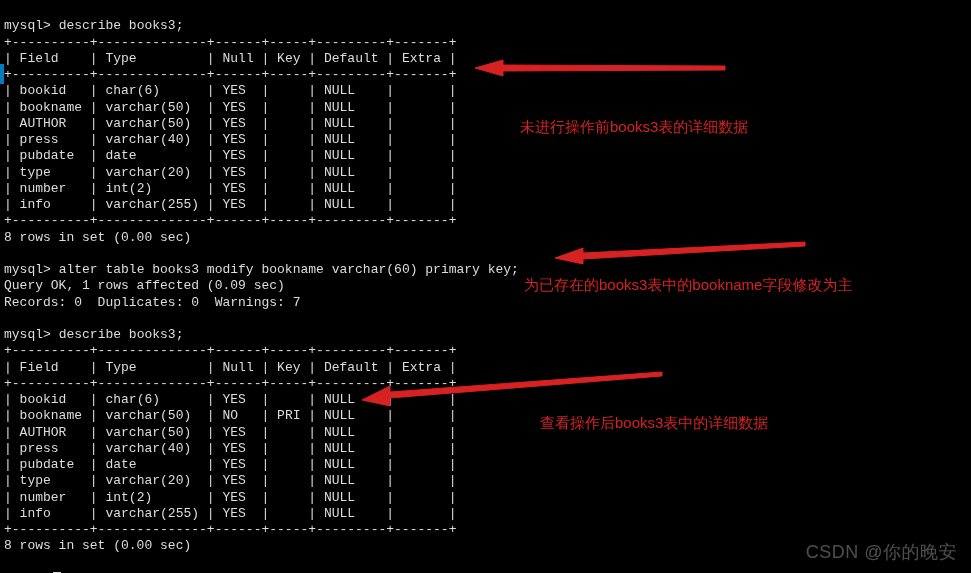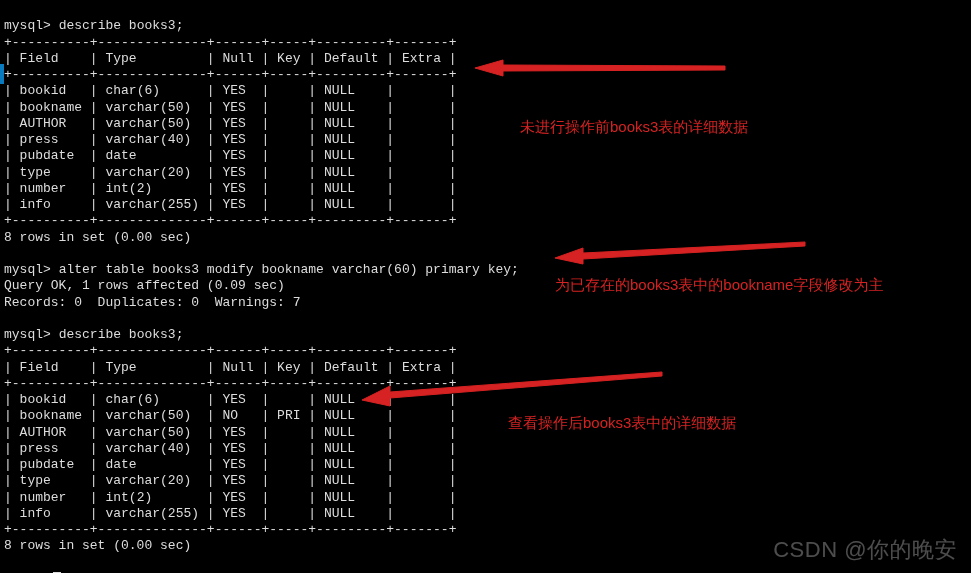--- a/index.html
+++ b/index.html
@@ -40,21 +40,21 @@
     overflow: visible;
   }
   .arrow polygon, .arrow line { fill: #d62222; stroke: #d62222; }
 
   .watermark {
     position: absolute;
     right: 14px;
     bottom: 10px;
     color: rgba(255,255,255,0.30);
     font-family: "Microsoft YaHei", sans-serif;
-    font-size: 22px;
+    font-size: 18px;
     letter-spacing: 0.5px;
     pointer-events: none;
     margin-left: 45px;
   }
   .cursor {
     display: inline-block;
     width: 8px;
     height: 14px;
     background: #ddd;
     vertical-align: text-bottom;
@@ -105,20 +105,20 @@
 </div>
 
 <svg class="arrow" style="left:475px; top:58px; width:250px; height:20px;">
   <polygon points="0,10 28,2 28,7 250,8 250,12 28,13 28,18"></polygon>
 </svg>
 <div class="annotation" style="left:520px; top:118px;">未进行操作前books3表的详细数据</div>
 
 <svg class="arrow" style="left:555px; top:238px; width:250px; height:26px;">
   <polygon points="0,20 28,10 28,15 250,4 250,8 28,21 28,26"></polygon>
 </svg>
-<div class="annotation" style="left:555px; top:276px;text-align:center;">为已存在的books3表中的bookname字段修改为主</div>
+<div class="annotation" style="left:524px; top:276px;text-align:center;">为已存在的books3表中的bookname字段修改为主</div>
 
 <svg class="arrow" style="left:362px; top:370px; width:300px; height:50px;">
   <polygon points="0,30 28,16 28,22 300,2 300,6 28,28 28,36"></polygon>
 </svg>
-<div class="annotation" style="left:508px; top:414px;">查看操作后books3表中的详细数据</div>
+<div class="annotation" style="left:540px; top:414px;">查看操作后books3表中的详细数据</div>
 
 <div class="watermark">CSDN @你的晚安</div>
 
 </body></html>

